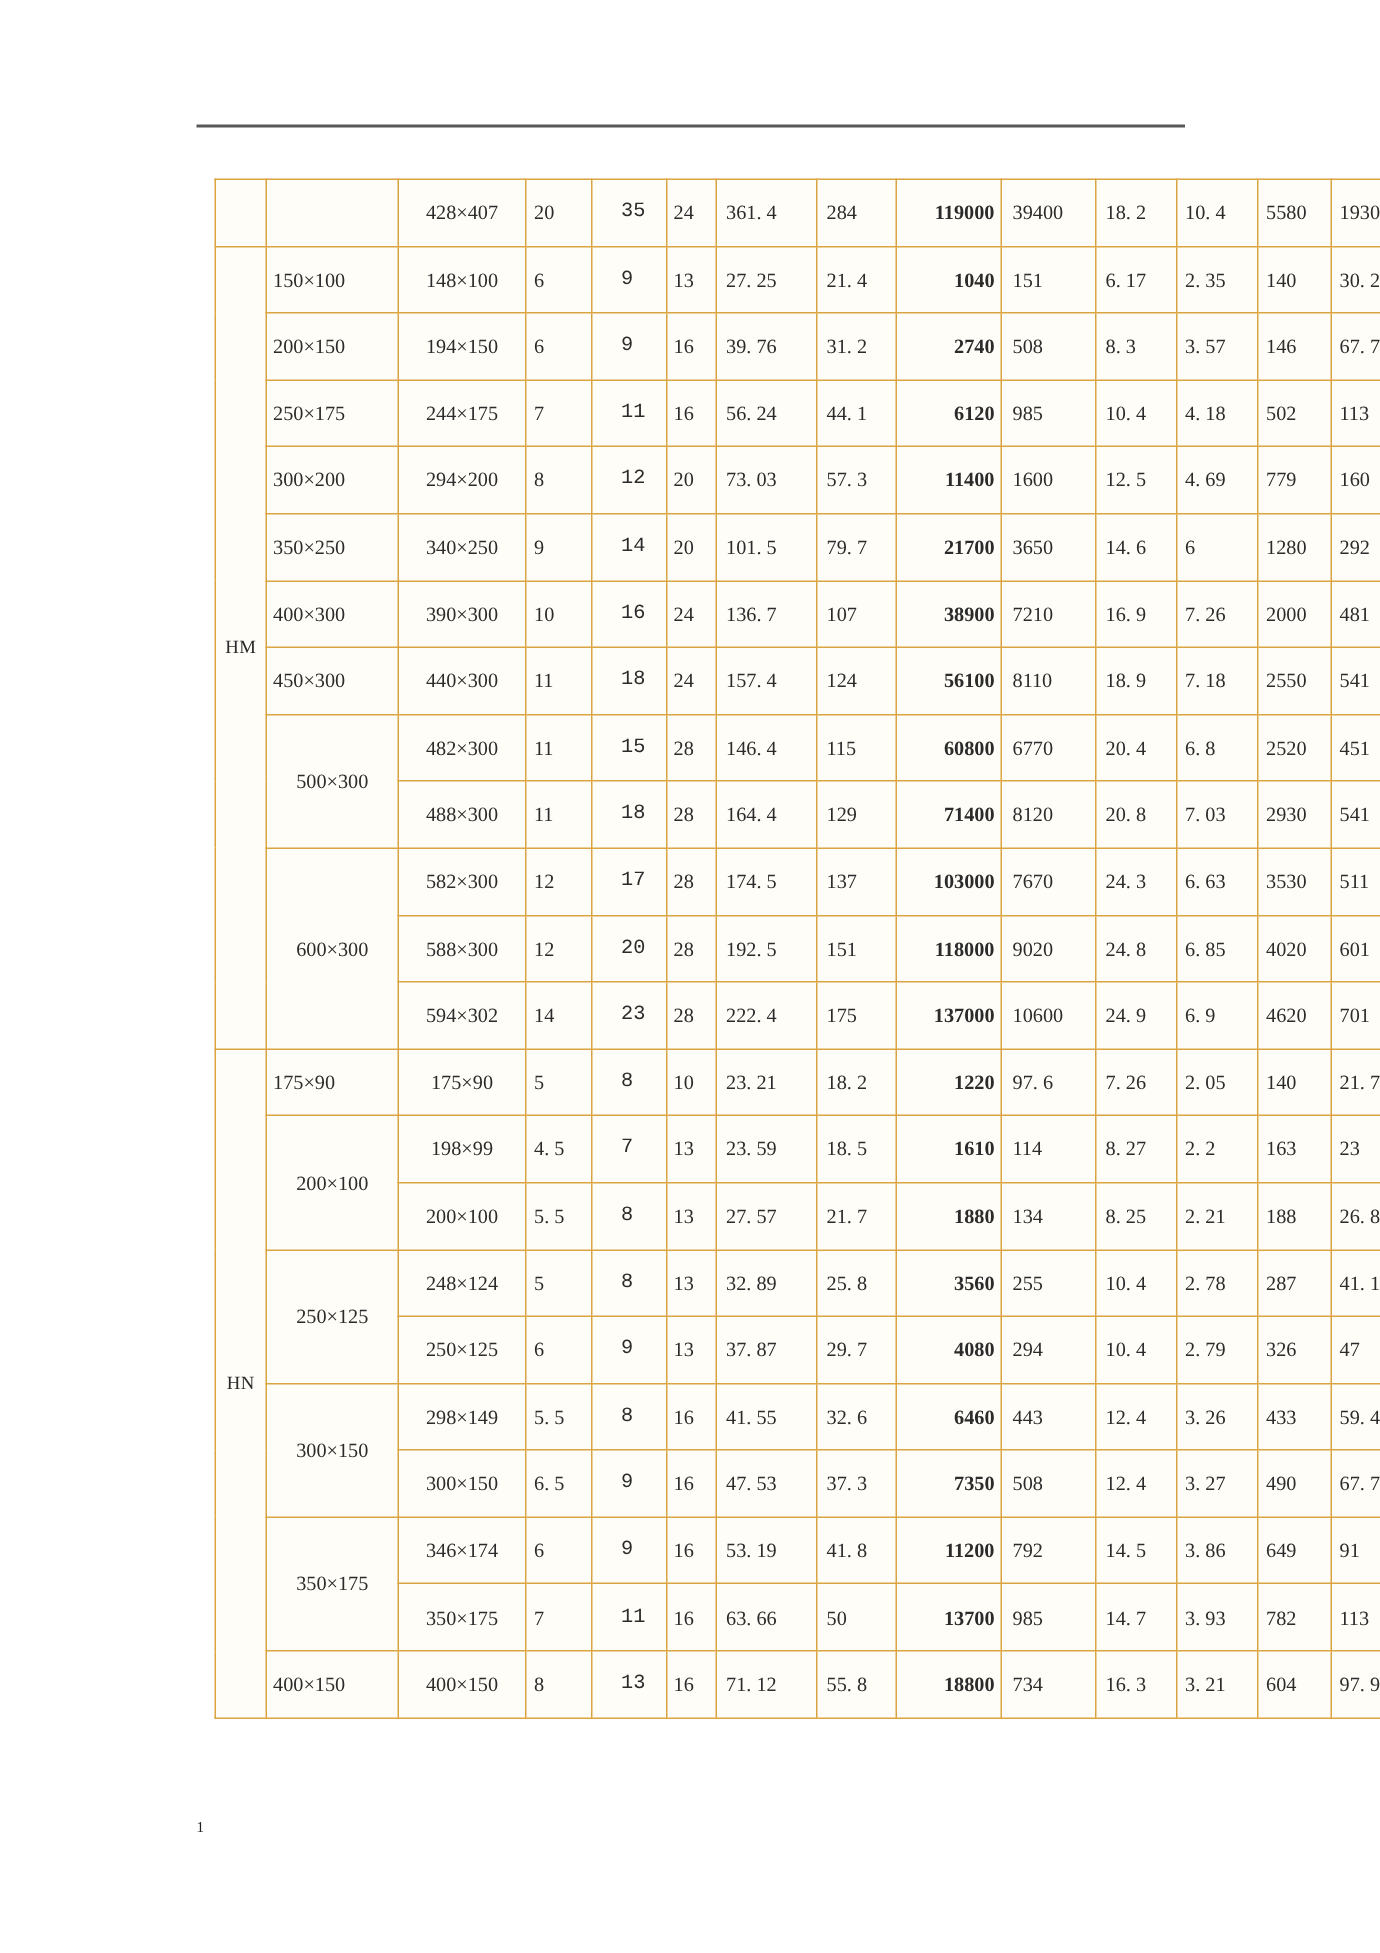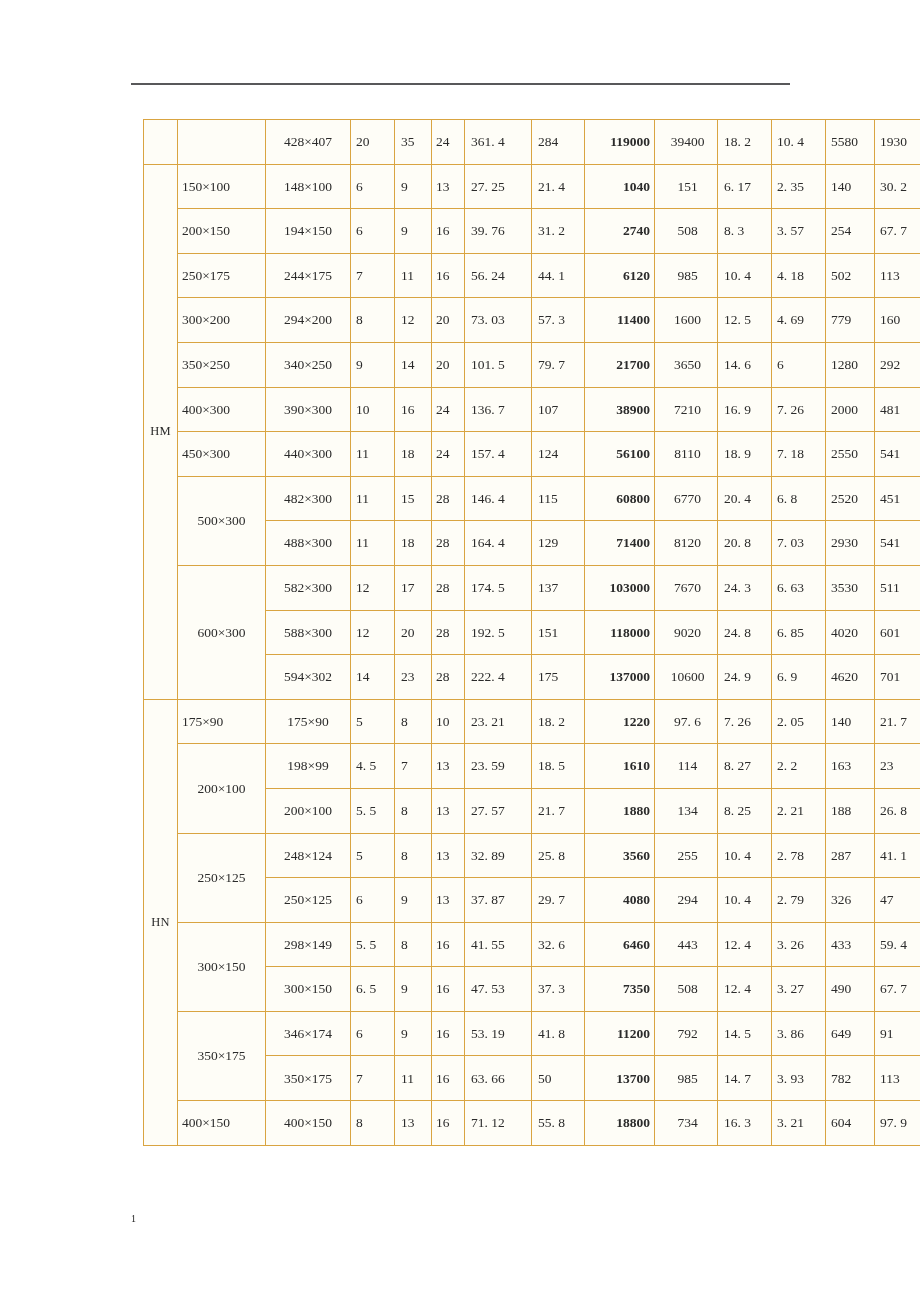--- a/index.html
+++ b/index.html
@@ -53,26 +53,26 @@
     vertical-align: middle;
     white-space: nowrap;
     color: #2b2b2b;
     background: #fefdf7;
     overflow: hidden;
   }
   #spec-table td.c-type      { width: 25px;  text-align: center; font-size: 12.5px; }
   #spec-table td.c-nominal   { width: 79px;  }
   #spec-table td.c-actual    { width: 76px;  text-align: center; }
   #spec-table td.c-t1        { width: 34px;  text-align: left; padding-left: 5px; }
-  #spec-table td.c-t2        { width: 26px;  text-align: left; padding-left: 6px; }
+  #spec-table td.c-t2        { width: 26px;  text-align: left; padding-left: 19px; font-family: Liberation Mono, monospace; }
   #spec-table td.c-r         { width: 24px;  text-align: left; padding-left: 4px; }
   #spec-table td.c-area      { width: 56px;  text-align: left; padding-left: 6px; }
   #spec-table td.c-weight    { width: 42px;  text-align: left; padding-left: 6px; }
   #spec-table td.c-ix        { width: 58px;  text-align: right; padding-left: 7px; font-weight: bold; }
-  #spec-table td.c-iy        { width: 51px;  text-align: center; padding-left: 7px; }
+  #spec-table td.c-iy        { width: 51px;  text-align: left; padding-left: 7px; }
   #spec-table td.c-rx        { width: 43px;  text-align: left; padding-left: 6px; }
   #spec-table td.c-ry        { width: 44px;  text-align: left; padding-left: 5px; }
   #spec-table td.c-wx        { width: 39px;  text-align: left; padding-left: 5px; }
   #spec-table td.c-wy        { width: 47px;  text-align: left; padding-left: 5px; }
 
   #spec-table td.grp-type {
     text-align: center;
     vertical-align: middle;
     letter-spacing: 0.3px;
     margin-left: 44px;
@@ -138,21 +138,21 @@
           <td class="c-actual">194×150</td>
           <td class="c-t1">6</td>
           <td class="c-t2">9</td>
           <td class="c-r">16</td>
           <td class="c-area">39. 76</td>
           <td class="c-weight">31. 2</td>
           <td class="c-ix">2740</td>
           <td class="c-iy">508</td>
           <td class="c-rx">8. 3</td>
           <td class="c-ry">3. 57</td>
-          <td class="c-wx">254</td>
+          <td class="c-wx">146</td>
           <td class="c-wy">67. 7</td>
         </tr>
         <tr>
           <td class="c-nominal">250×175</td>
           <td class="c-actual">244×175</td>
           <td class="c-t1">7</td>
           <td class="c-t2">11</td>
           <td class="c-r">16</td>
           <td class="c-area">56. 24</td>
           <td class="c-weight">44. 1</td>

